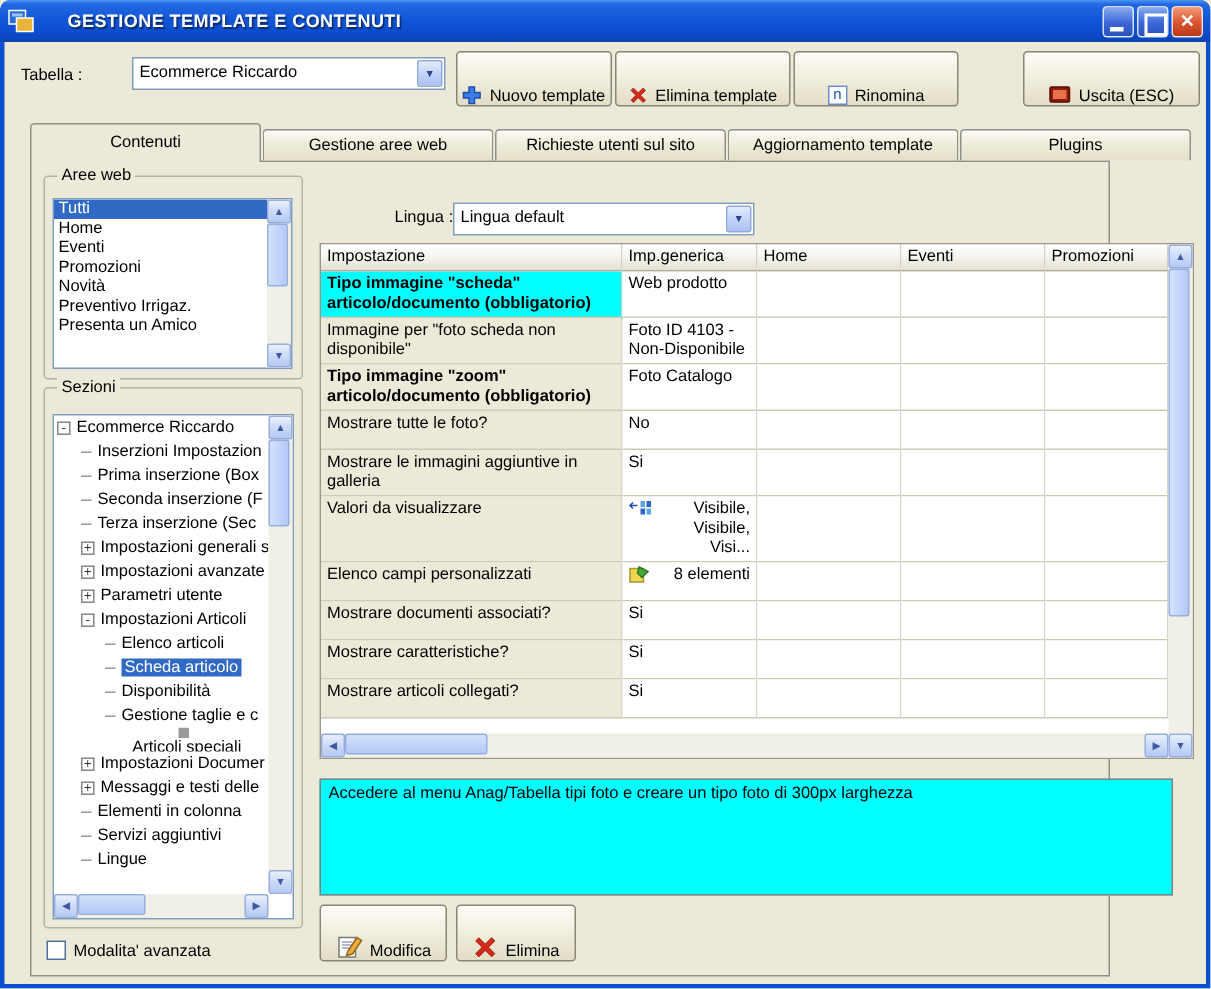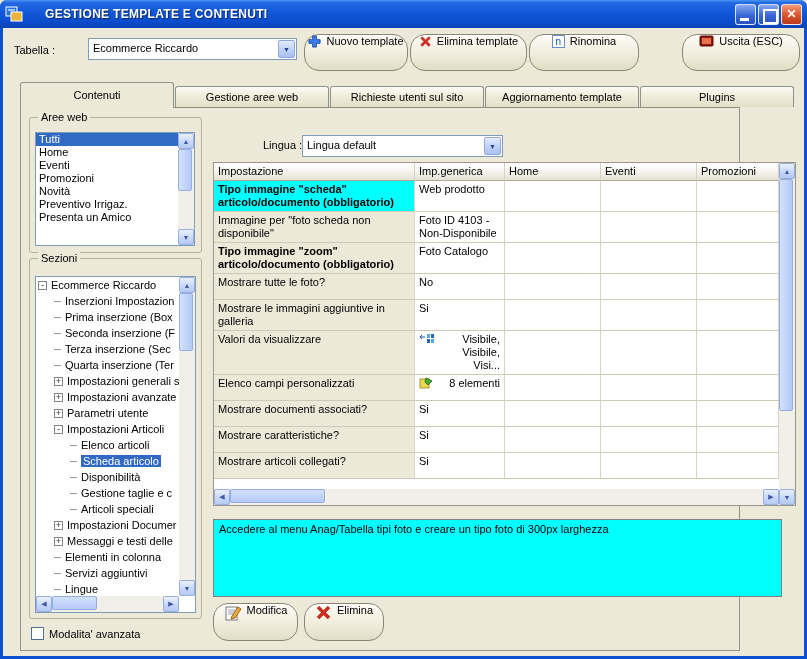--- a/index.html
+++ b/index.html
@@ -24,23 +24,23 @@
   .client{position:absolute;top:28px;left:3px;right:3px;bottom:3px;background:#ECE9D8}
   .label{position:absolute;white-space:nowrap}
   
   .combo{position:absolute;height:22px;background:#fff;border:1px solid #7F9DB9;display:flex;align-items:stretch}
   .combo-text{flex:1;padding:3px 4px;white-space:nowrap;overflow:hidden}
   .combo-btn{width:17px;margin:1px;background:linear-gradient(180deg,#e2ecfc,#c2d4f8 50%,#a9c1f0);
     border:1px solid #93a8d8;border-radius:2px;display:flex;align-items:center;justify-content:center;
     color:#28428e;font-size:7px}
   .combo-btn::before{content:"▼"}
   
-  .xp-btn{position:absolute;display:flex;align-items:flex-start;justify-content:center;gap:5px;
+  .xp-btn{position:absolute;display:flex;align-items:flex-end;justify-content:center;gap:5px;
     background:linear-gradient(180deg,#fdfcf7 0%,#f1eedd 50%,#e1ddc6 100%);
-    border:1px solid #8a8675;border-radius:15px;box-shadow:inset 0 1px 0 #fff;white-space:nowrap;cursor:default}
+    border:1px solid #8a8675;border-radius:3px;box-shadow:inset 0 1px 0 #fff;white-space:nowrap;cursor:default}
   .btn-icon{display:inline-flex;align-items:center}
   .rn-icon{display:inline-flex;width:13px;height:13px;border:1px solid #6a8cc8;color:#1b4ea8;
     font-size:10px;align-items:center;justify-content:center;background:#fff}
   
   .tab-bar{position:absolute;left:17px;top:54px;width:775px;height:25px;display:flex;align-items:flex-end;z-index:3}
   .tab{flex:1;height:21px;line-height:20px;text-align:center;overflow:hidden;white-space:nowrap;
     background:linear-gradient(180deg,#fcfbf5,#efecda 45%,#e3dfc9);
     border:1px solid #8f9288;border-bottom:none;border-radius:3px 3px 0 0;margin-right:1px}
   .tab.active{height:26px;line-height:25px;font-weight:normal;background:#ECE9D8;margin-bottom:-1px;position:relative;z-index:4}
   .panel{position:absolute;left:17px;top:79px;width:720px;height:544px;background:#ECE9D8;
@@ -205,24 +205,20 @@
               </div>
               <div class="tree-row" style="padding-left: 18px;">
                 <span class="dash"></span>
                 <span class="tree-label">Seconda inserzione (F</span>
               </div>
               <div class="tree-row" style="padding-left: 18px;">
                 <span class="dash"></span>
                 <span class="tree-label">Terza inserzione (Sec</span>
               </div>
               <div class="tree-row" style="padding-left: 18px;">
-                <span class="dash"></span>
-                <span class="tree-label">Quarta inserzione (Ter</span>
-              </div>
-              <div class="tree-row" style="padding-left: 18px;">
                 <span class="expander">+</span>
                 <span class="tree-label">Impostazioni generali s</span>
               </div>
               <div class="tree-row" style="padding-left: 18px;">
                 <span class="expander">+</span>
                 <span class="tree-label">Impostazioni avanzate</span>
               </div>
               <div class="tree-row" style="padding-left: 18px;">
                 <span class="expander">+</span>
                 <span class="tree-label">Parametri utente</span>
@@ -240,21 +236,21 @@
                 <span class="tree-label selected">Scheda articolo</span>
               </div>
               <div class="tree-row" style="padding-left: 34px;">
                 <span class="dash"></span>
                 <span class="tree-label">Disponibilità</span>
               </div>
               <div class="tree-row" style="padding-left: 34px;">
                 <span class="dash"></span>
                 <span class="tree-label">Gestione taglie e c</span>
               </div>
-              <div class="tree-row" style="padding-left: 34px;">
+              <div class="tree-row" style="padding-left: 34px; flex-direction: column;">
                 <span class="dash"></span>
                 <span class="tree-label">Articoli speciali</span>
               </div>
               <div class="tree-row" style="padding-left: 18px;">
                 <span class="expander">+</span>
                 <span class="tree-label">Impostazioni Documer</span>
               </div>
               <div class="tree-row" style="padding-left: 18px;">
                 <span class="expander">+</span>
                 <span class="tree-label">Messaggi e testi delle</span>

